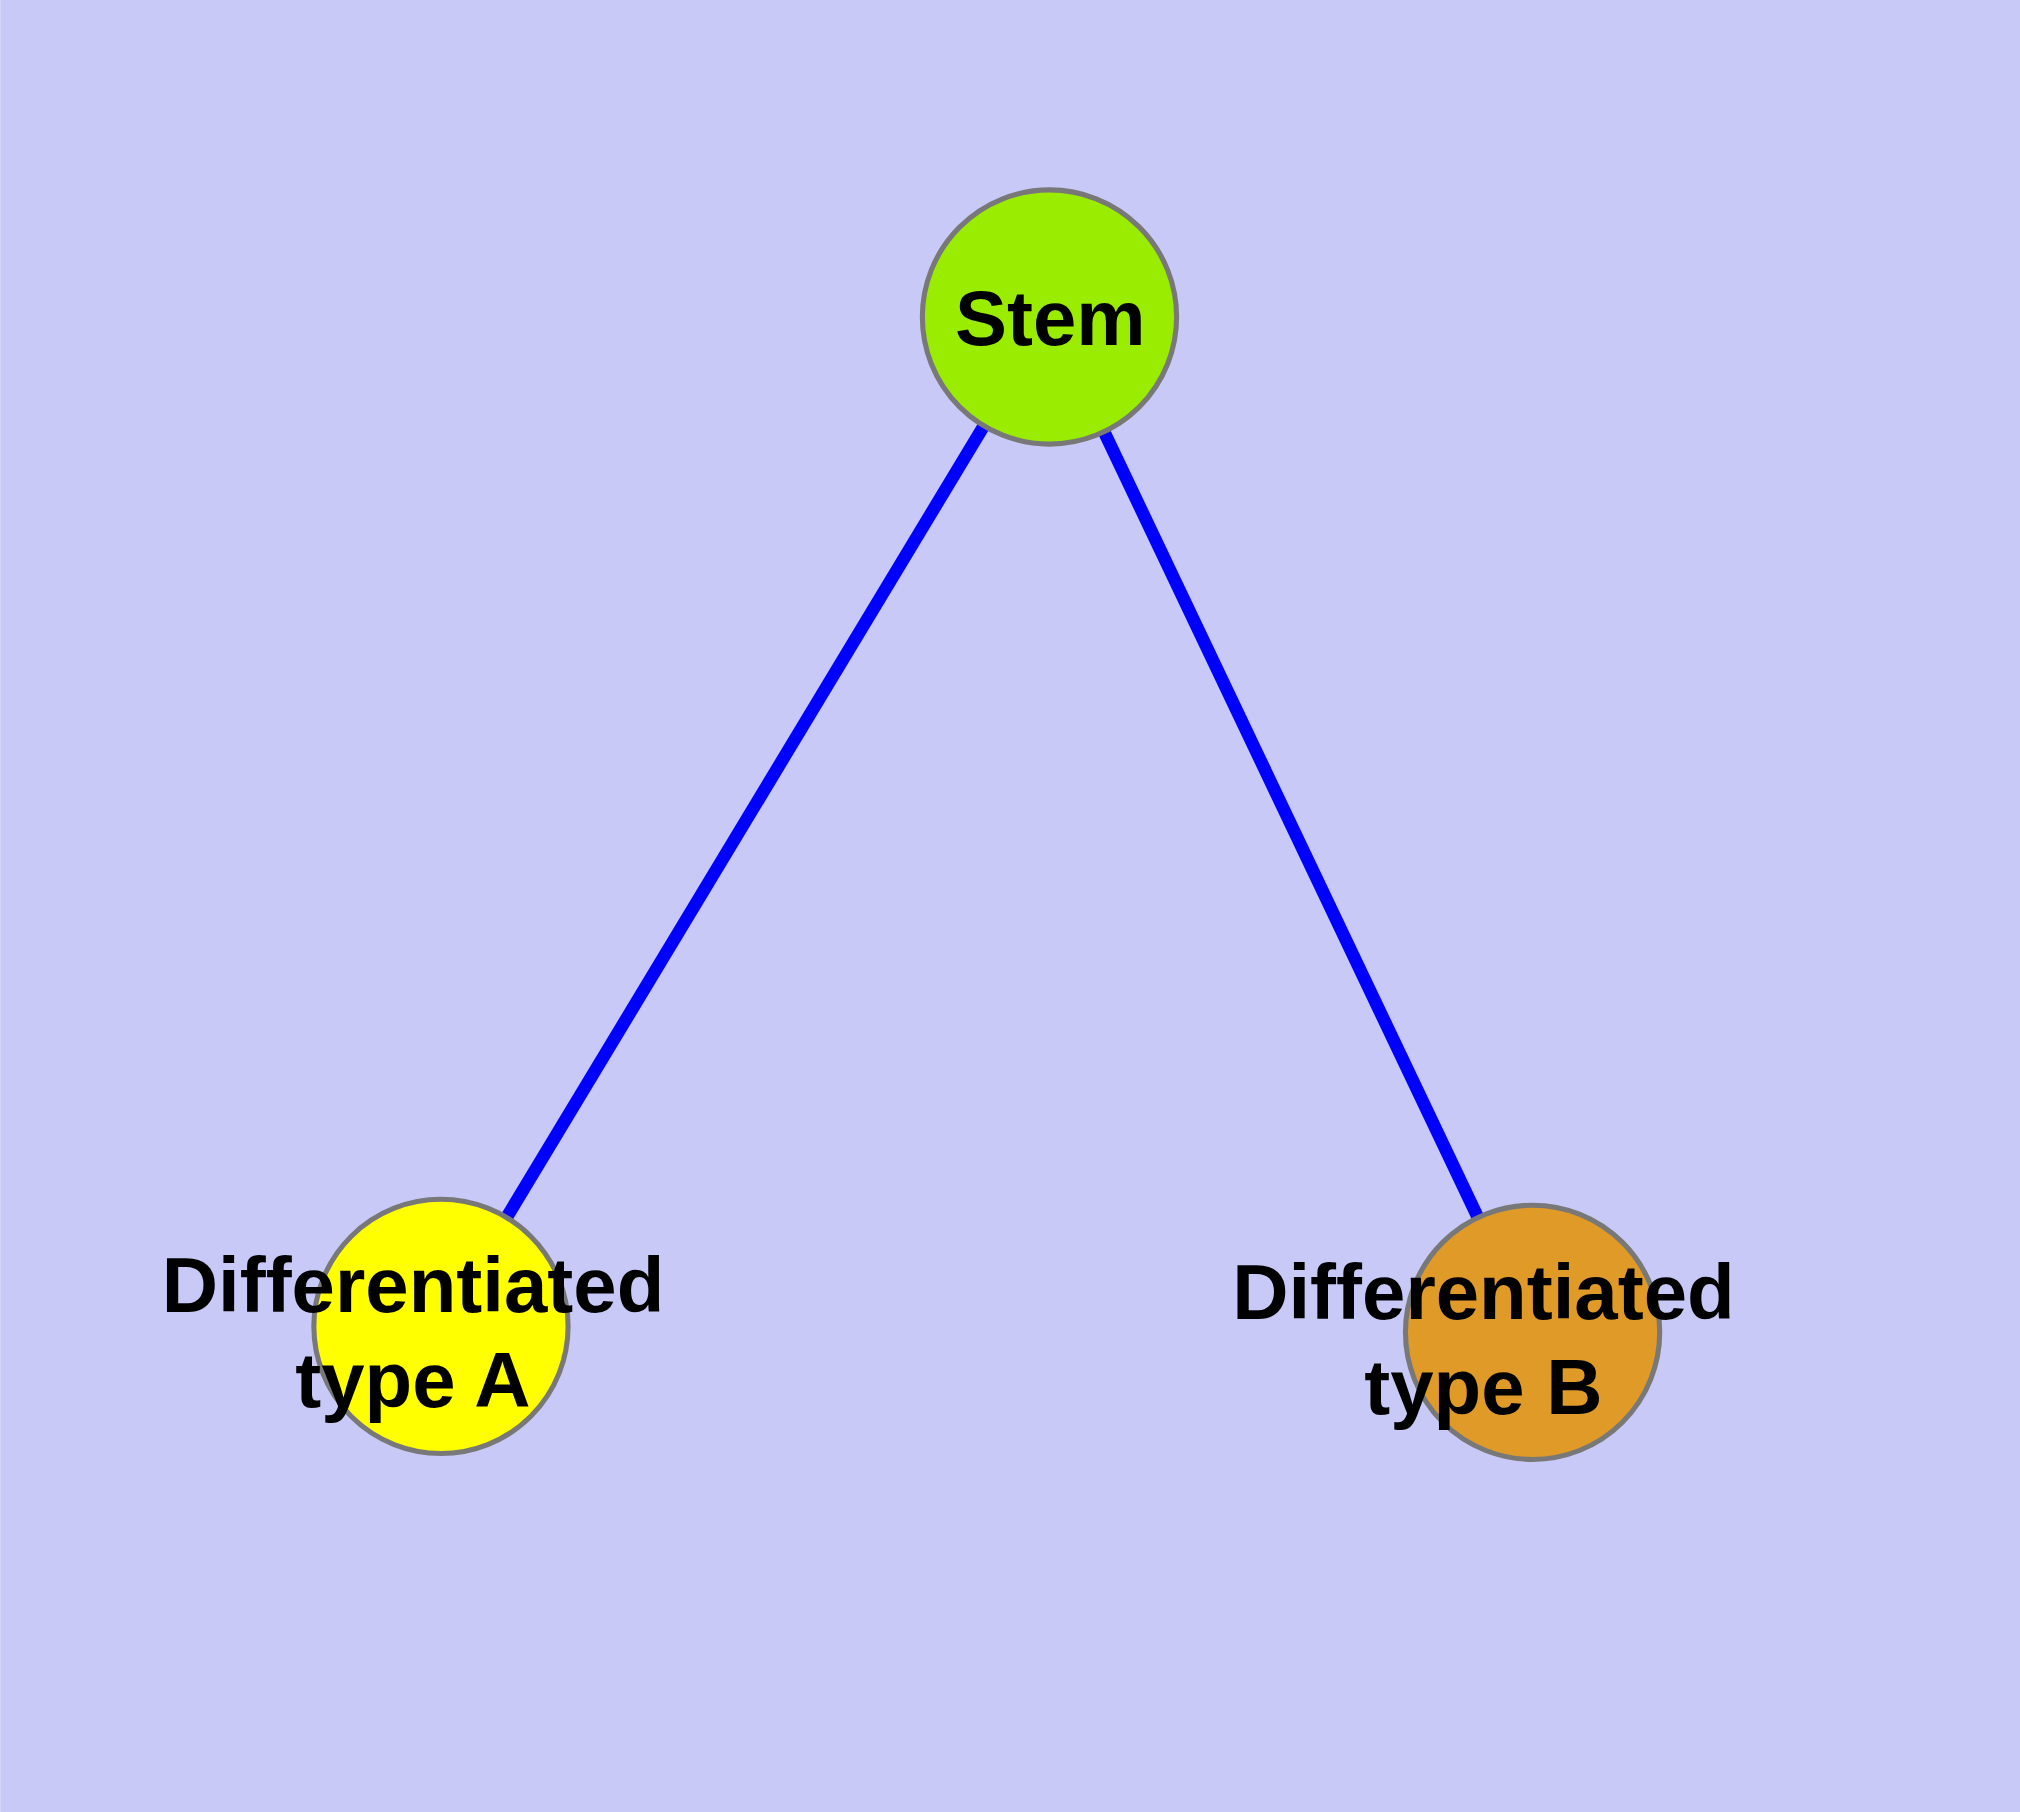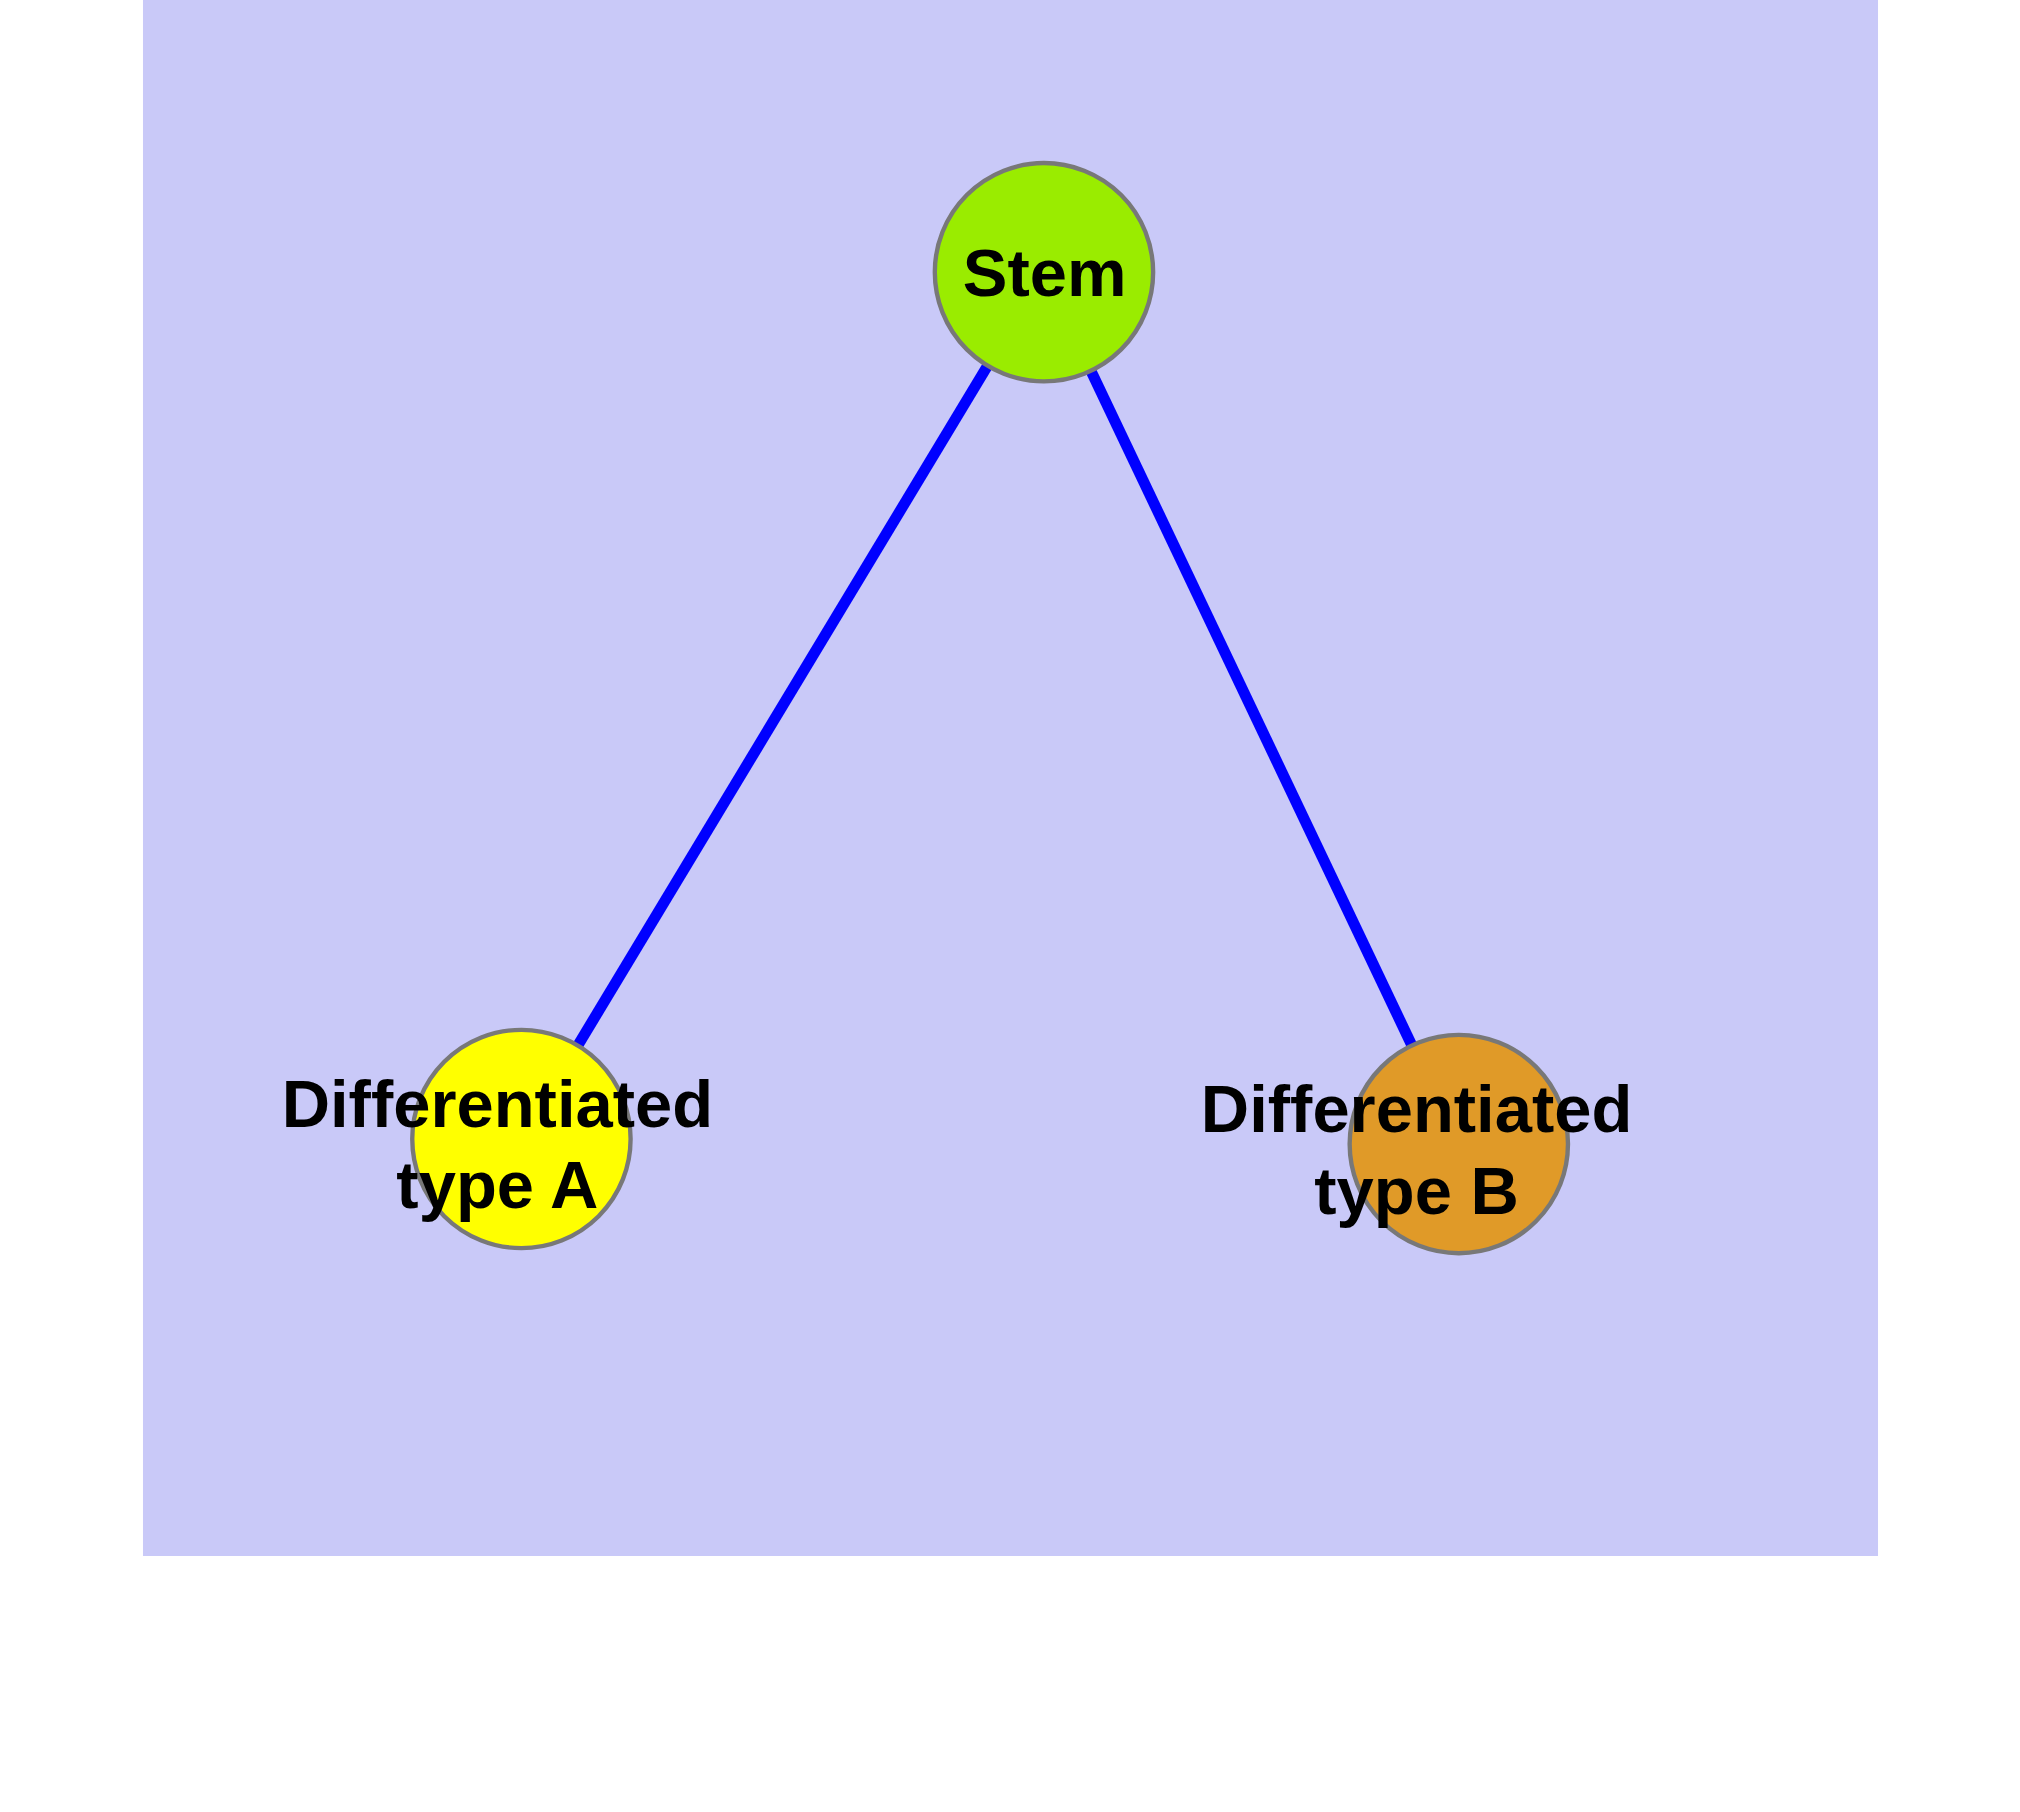--- a/index.html
+++ b/index.html
@@ -2,21 +2,21 @@
 <html style="font-size:13.6px"><head>
 <meta charset="utf-8">
 <style>
   html, body {
     margin: 0;
     padding: 0;
     background: #ffffff;
   }
   .diagram-wrap {
     width: 2021px;
-    height: 1556px;
+    height: 1812px;
     position: relative;
     overflow: hidden;
   }
   svg.diagram {
     display: block;
     width: 100%;
     height: 100%;
   }
   svg.diagram text {
     font-family: "Liberation Sans", sans-serif;

